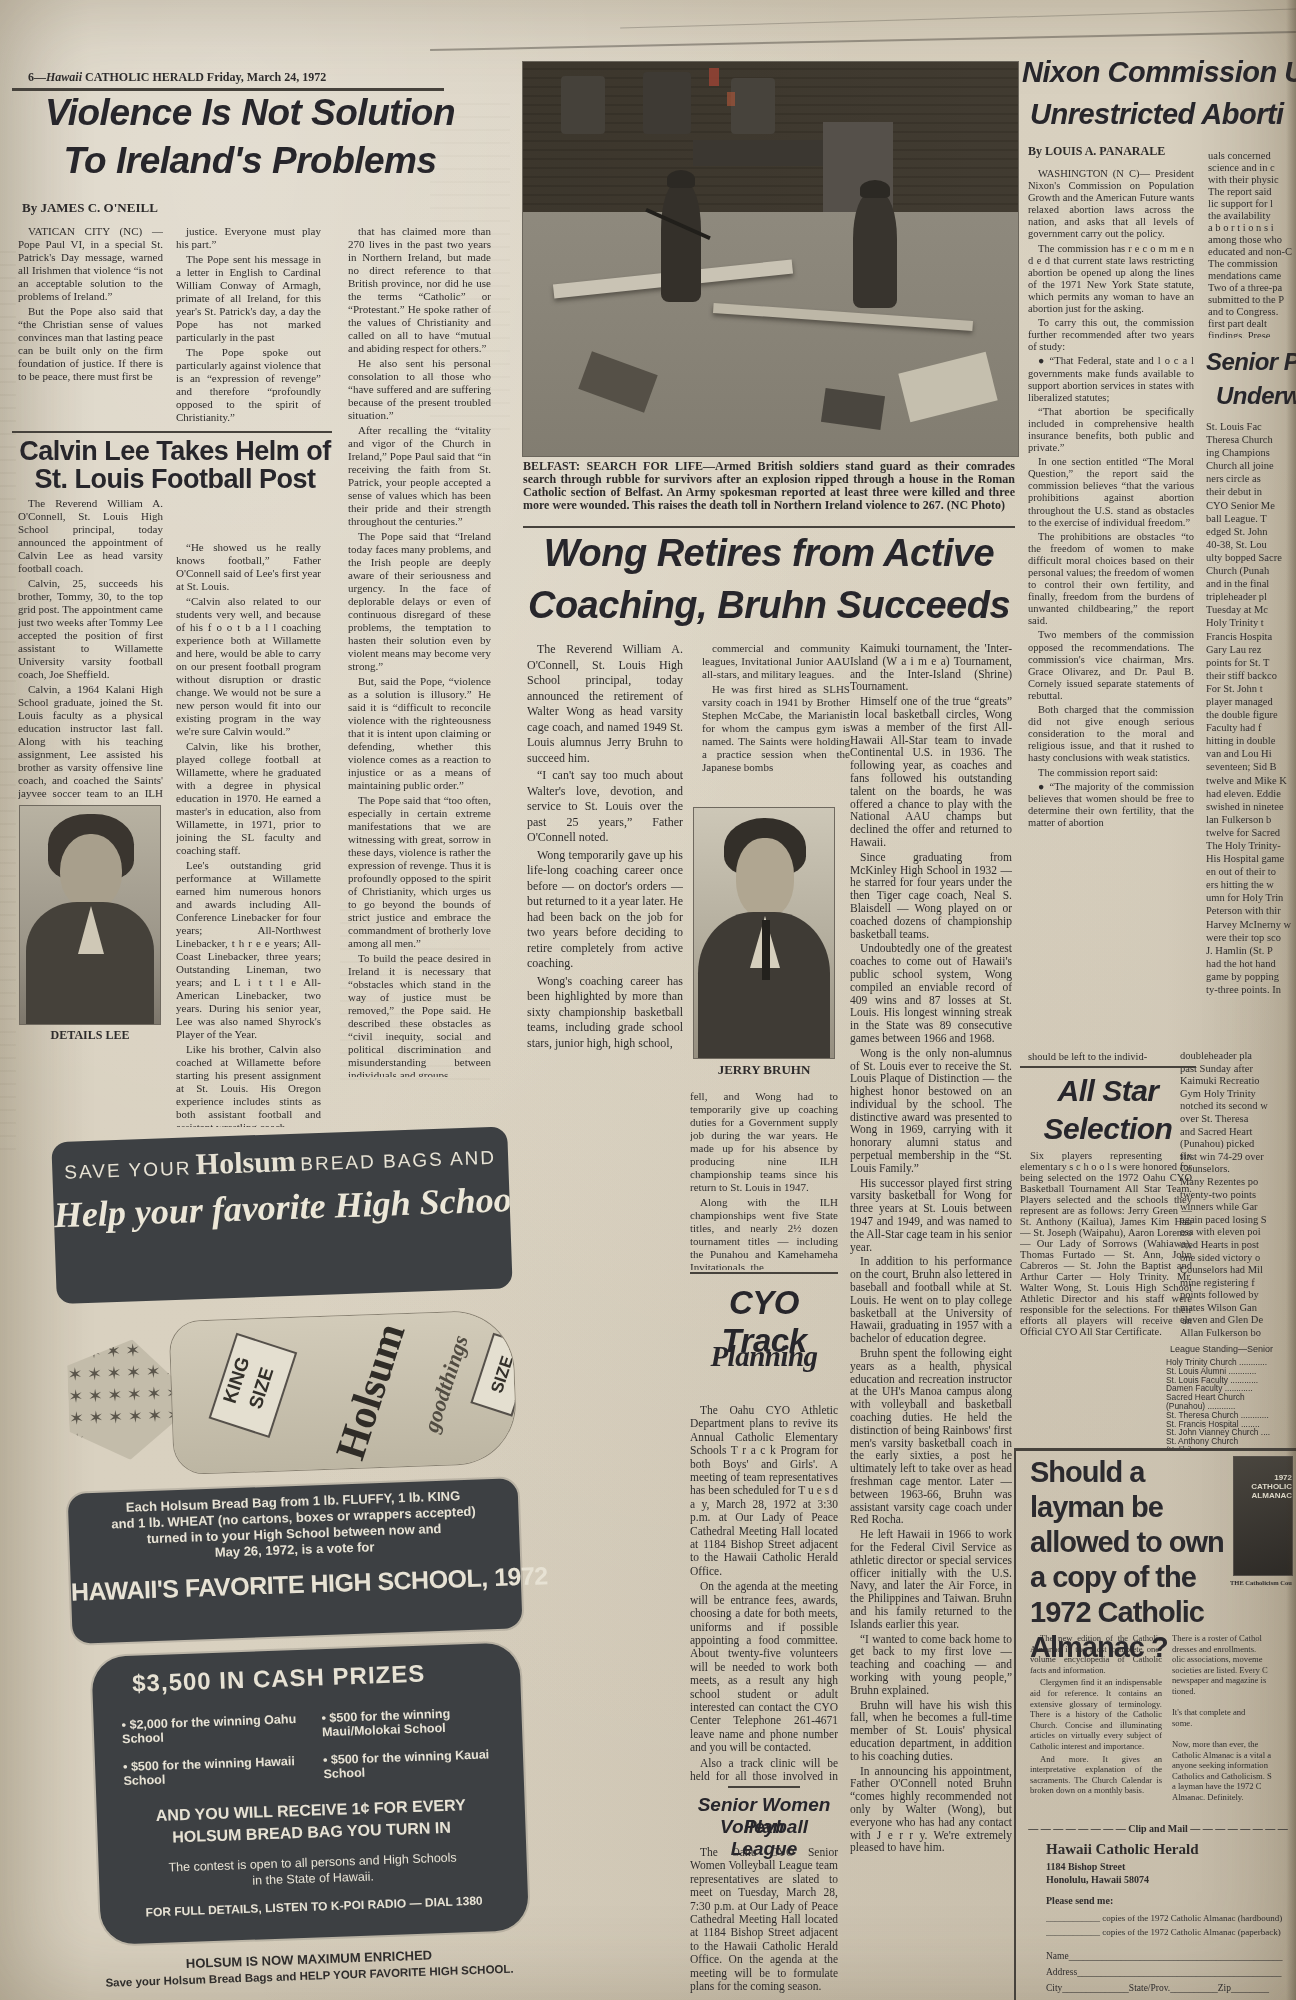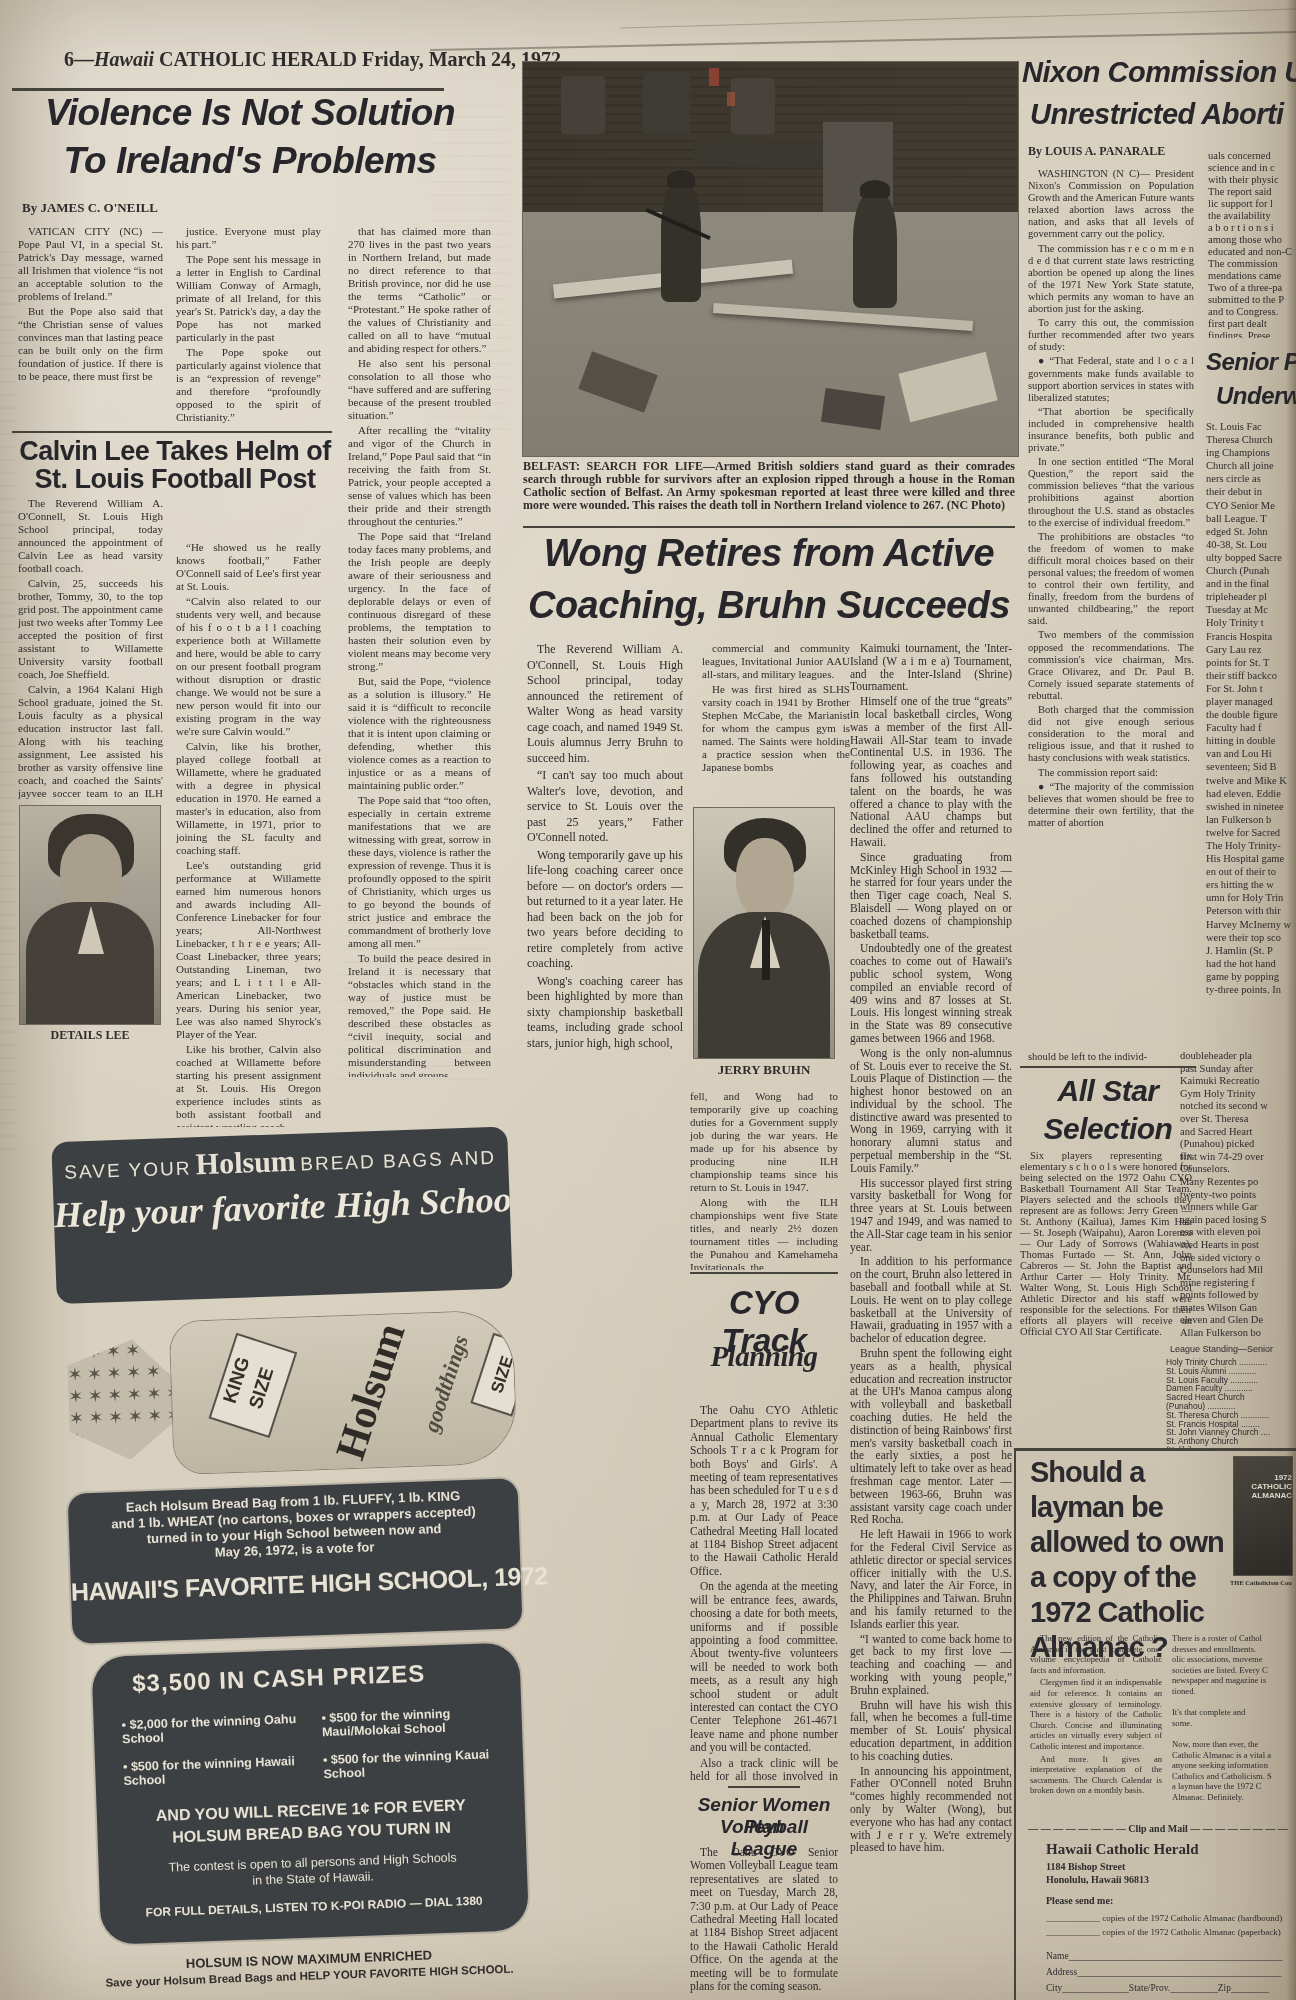--- a/index.html
+++ b/index.html
@@ -32,21 +32,21 @@
   .und{white-space:pre;}
 </style>
 </head>
 <body>
 
 <div id="page">
 
   <div class="rule" style="left:430px;top:40px;width:866px;height:2px;opacity:.45;transform:rotate(-1.2deg);"></div>
   <div class="rule" style="left:620px;top:18px;width:676px;height:1px;opacity:.3;transform:rotate(-1.6deg);"></div>
 
-  <div class="abs" style="left:28px;top:48px;width:520px;font-size:20px;font-weight:700;margin-left:36px;">
+  <div class="abs" style="left:28px;top:70px;width:520px;font-size:12px;font-weight:700;">
     <span>6—</span><span class="ital">Hawaii</span><span> CATHOLIC HERALD Friday, March 24, 1972</span>
   </div>
   <div class="rule" style="left:12px;top:88px;width:432px;height:3px;"></div>
 
   <div class="hl ital" style="left:15px;top:92px;width:470px;font-size:37px;">Violence Is Not Solution</div>
   <div class="hl ital" style="left:15px;top:140px;width:470px;font-size:37px;">To Ireland's Problems</div>
   <div class="byline" style="left:22px;top:200px;font-size:13px;">By JAMES C. O'NEILL</div>
   <div class="col" style="left:18px;top:225px;width:145px;height:206px;">
       <p>VATICAN CITY (NC) — Pope Paul VI, in a special St. Patrick's Day message, warned all Irishmen that violence “is not an acceptable solution to the problems of Ireland.”</p>
       <p>But the Pope also said that “the Christian sense of values convinces man that lasting peace can be built only on the firm foundation of justice. If there is to be peace, there must first be</p>
@@ -336,21 +336,21 @@
 Now, more than ever, the
 Catholic Almanac is a vital a
 anyone seeking information
 Catholics and Catholicism. S
 a layman have the 1972 C
 Almanac. Definitely.</div>
 
     <div class="abs" style="left:6px;top:372px;width:272px;font-size:10px;font-weight:700;text-align:center;white-space:nowrap;overflow:hidden;">— — — — — — — —  Clip and Mail  — — — — — — — —</div>
     <div class="abs" style="left:30px;top:390px;font-size:15px;font-weight:700;">Hawaii Catholic Herald</div>
     <div class="abs" style="left:30px;top:410px;font-size:10px;font-weight:700;">1184 Bishop Street</div>
-    <div class="abs" style="left:30px;top:423px;font-size:10px;font-weight:700;">Honolulu, Hawaii 96813</div>
+    <div class="abs" style="left:30px;top:423px;font-size:10px;font-weight:700;">Honolulu, Hawaii 58074</div>
     <div class="abs" style="left:30px;top:444px;font-size:10px;font-weight:700;">Please send me:</div>
     <div class="abs und" style="left:30px;top:462px;width:250px;font-size:9px;overflow:hidden;white-space:nowrap;">____________ copies of the 1972 Catholic Almanac (hardbound)</div>
     <div class="abs und" style="left:30px;top:476px;width:250px;font-size:9px;overflow:hidden;white-space:nowrap;">____________ copies of the 1972 Catholic Almanac (paperback)</div>
     <div class="abs und" style="left:30px;top:500px;width:250px;font-size:9.5px;overflow:hidden;white-space:nowrap;">Name_____________________________________________</div>
     <div class="abs und" style="left:30px;top:516px;width:250px;font-size:9.5px;overflow:hidden;white-space:nowrap;">Address___________________________________________</div>
     <div class="abs und" style="left:30px;top:532px;width:250px;font-size:9.5px;overflow:hidden;white-space:nowrap;">City______________State/Prov.__________Zip________</div>
     <div class="abs und" style="left:30px;top:548px;width:250px;font-size:9.5px;overflow:hidden;white-space:nowrap;">☐ Payment enclosed $__________ (We pay postage and han</div>
   </div>
 
   <div class="abs" style="left:58px;top:1118px;width:474px;height:882px;transform:rotate(-2deg);">

